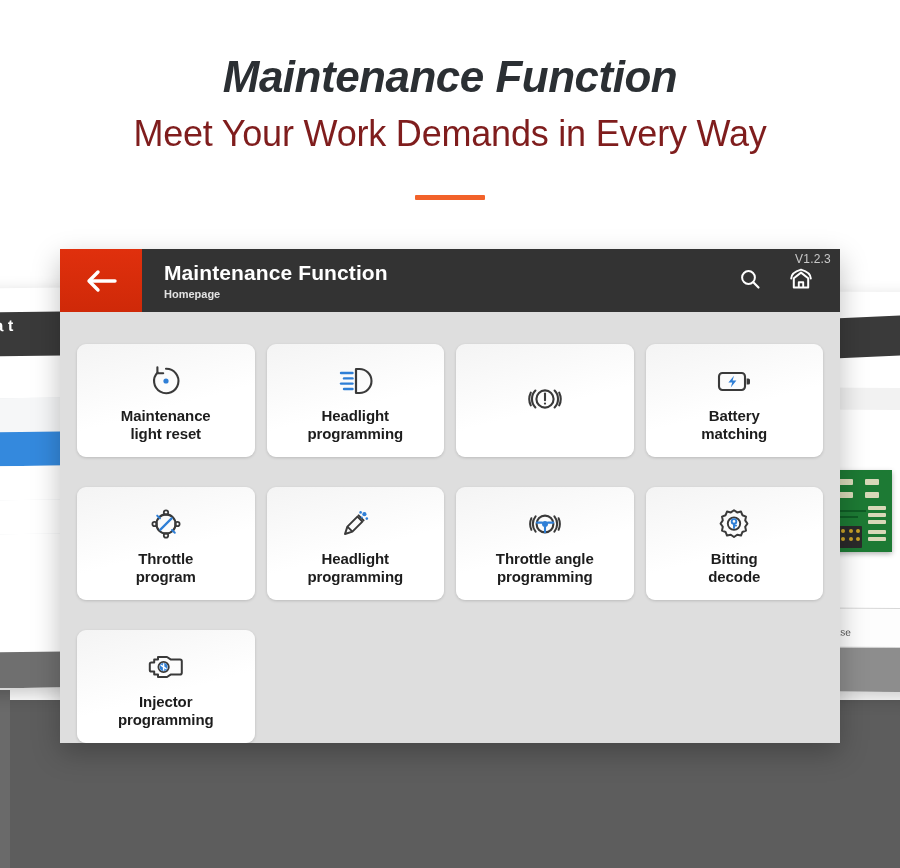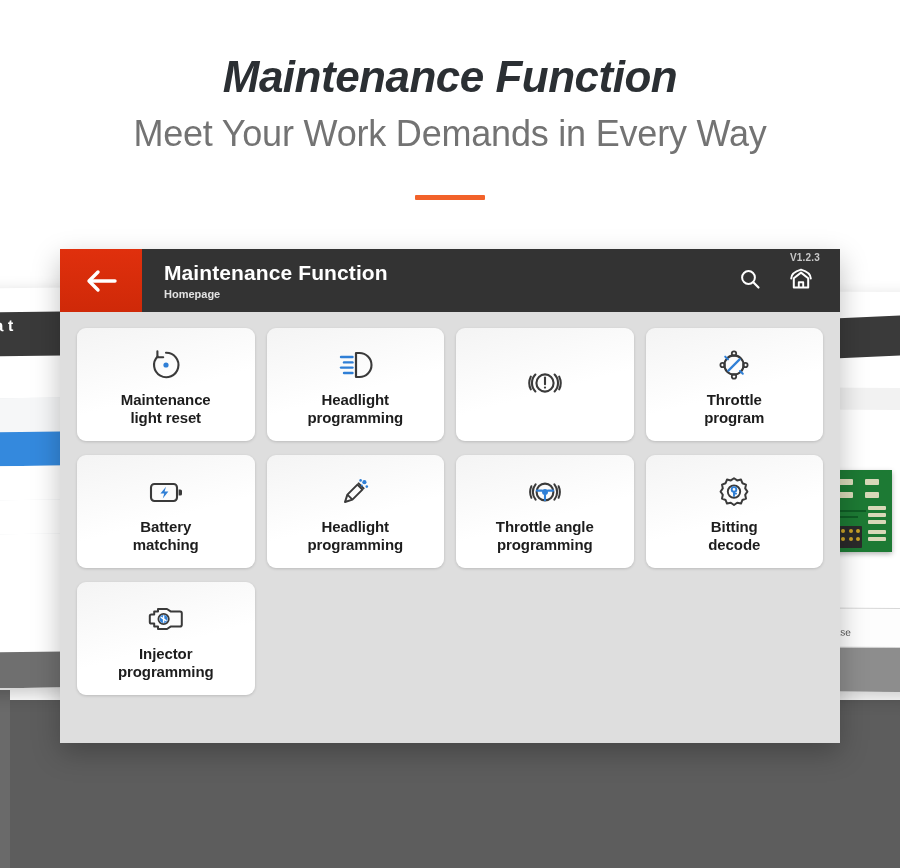--- a/index.html
+++ b/index.html
@@ -55,21 +55,21 @@
     font-style: italic;
     font-weight: 700;
     color: #2b2f33;
     letter-spacing: -0.5px;
     line-height: 1.12;
     margin: 0;
   }
   .hero-sub {
     font-size: 36px;
     font-weight: 400;
-    color: #737373;
+    color: #7f1d1d;
     line-height: 1.15;
     margin: 12px 0 0 0;
     letter-spacing: -0.2px;
   }
   .hero-rule {
     width: 70px;
     height: 5px;
     background: #f2622a;
     margin: 40px auto 0 auto;
     border-radius: 1px;
@@ -254,34 +254,34 @@
 
   .topbar-actions {
     display: flex;
     align-items: center;
     gap: 26px;
     padding-right: 26px;
   }
   .topbar-actions .ticon { cursor: pointer; display: block; }
   .version {
     position: absolute;
-    right: 20px;
+    right: 9px;
     top: 3px;
     color: #c9c9c9;
-    font-size: 10px;
-    font-weight: 700;
+    font-size: 12px;
+    font-weight: 400;
     letter-spacing: .2px;
   }
 
   
   .grid {
-    padding: 16px 17px;
+    padding: 32px 17px;
     display: grid;
     grid-template-columns: repeat(4, 1fr);
-    gap: 14px 12px;
+    gap: 30px 12px;
   }
   .tile {
     height: 113px;
     background: linear-gradient(165deg, #f4f4f4 0%, #ffffff 55%, #ffffff 100%);
     border-radius: 9px;
     box-shadow: 0 1px 3px rgba(0,0,0,.16);
     display: flex;
     flex-direction: column;
     align-items: center;
     justify-content: center;
@@ -450,45 +450,45 @@
             <path d="M28.6 7.6 A12 12 0 0 1 28.6 24.4" stroke="#3a3a3a" stroke-width="2.1" stroke-linecap="round"></path>
             <path d="M4.8 9.6 A14.6 14.6 0 0 0 4.8 22.4" stroke="#3a3a3a" stroke-width="2.1" stroke-linecap="round"></path>
             <path d="M33.2 9.6 A14.6 14.6 0 0 1 33.2 22.4" stroke="#3a3a3a" stroke-width="2.1" stroke-linecap="round"></path>
           </svg>
         </div>
       </div>
 
 
       <div class="tile">
         <div class="tile-icon">
+          <svg width="38" height="30" viewBox="0 0 38 30" fill="none">
+            <rect x="4" y="7" width="26" height="17" rx="3.4" stroke="#3a3a3a" stroke-width="2.1"></rect>
+            <path d="M31.6 12.4 H33.4 A1.6 1.6 0 0 1 35 14 V17 A1.6 1.6 0 0 1 33.4 18.6 H31.6 Z" fill="#3a3a3a"></path>
+            <path d="M19 9.8 L13.4 16.4 H17.2 L15.8 21.6 L21.4 14.6 H17.6 Z" fill="#2f7fd6"></path>
+          </svg>
+        </div>
+        <div class="tile-label">Battery
+matching</div>
+      </div>
+
+      <div class="tile">
+        <div class="tile-icon">
           <svg width="36" height="36" viewBox="0 0 36 36" fill="none">
             <circle cx="18" cy="18" r="9.6" stroke="#3a3a3a" stroke-width="2.1"></circle>
             <circle cx="18" cy="6.6" r="2.2" stroke="#3a3a3a" stroke-width="1.8"></circle>
             <circle cx="18" cy="29.4" r="2.2" stroke="#3a3a3a" stroke-width="1.8"></circle>
             <circle cx="6.6" cy="18" r="2.2" stroke="#3a3a3a" stroke-width="1.8"></circle>
             <circle cx="29.4" cy="18" r="2.2" stroke="#3a3a3a" stroke-width="1.8"></circle>
             <path d="M12.4 23.6 L23.6 12.4" stroke="#2f7fd6" stroke-width="2.2" stroke-linecap="round"></path>
             <path d="M9.2 9.6 L12 12.4" stroke="#2f7fd6" stroke-width="2" stroke-linecap="round"></path>
             <path d="M24 24 L26.8 26.8" stroke="#2f7fd6" stroke-width="2" stroke-linecap="round"></path>
           </svg>
         </div>
         <div class="tile-label">Throttle
 program</div>
-      </div>
-
-      <div class="tile">
-        <div class="tile-icon">
-          <svg width="38" height="30" viewBox="0 0 38 30" fill="none">
-            <rect x="4" y="7" width="26" height="17" rx="3.4" stroke="#3a3a3a" stroke-width="2.1"></rect>
-            <path d="M31.6 12.4 H33.4 A1.6 1.6 0 0 1 35 14 V17 A1.6 1.6 0 0 1 33.4 18.6 H31.6 Z" fill="#3a3a3a"></path>
-            <path d="M19 9.8 L13.4 16.4 H17.2 L15.8 21.6 L21.4 14.6 H17.6 Z" fill="#2f7fd6"></path>
-          </svg>
-        </div>
-        <div class="tile-label">Battery
-matching</div>
       </div>
 
       <div class="tile">
         <div class="tile-icon">
           <svg width="36" height="36" viewBox="0 0 36 36" fill="none">
             <path d="M8 28 L10.4 20.6 L20.4 10.6 L25.4 15.6 L15.4 25.6 Z" stroke="#3a3a3a" stroke-width="2" stroke-linejoin="round"></path>
             <path d="M10.4 20.6 L15.4 25.6" stroke="#3a3a3a" stroke-width="1.8"></path>
             <path d="M21.6 9.4 L26.6 14.4" stroke="#3a3a3a" stroke-width="2" stroke-linecap="round"></path>
             <circle cx="27.4" cy="8.2" r="2.1" fill="#2f7fd6"></circle>
             <circle cx="23.6" cy="6.4" r="1.3" fill="#2f7fd6"></circle>

